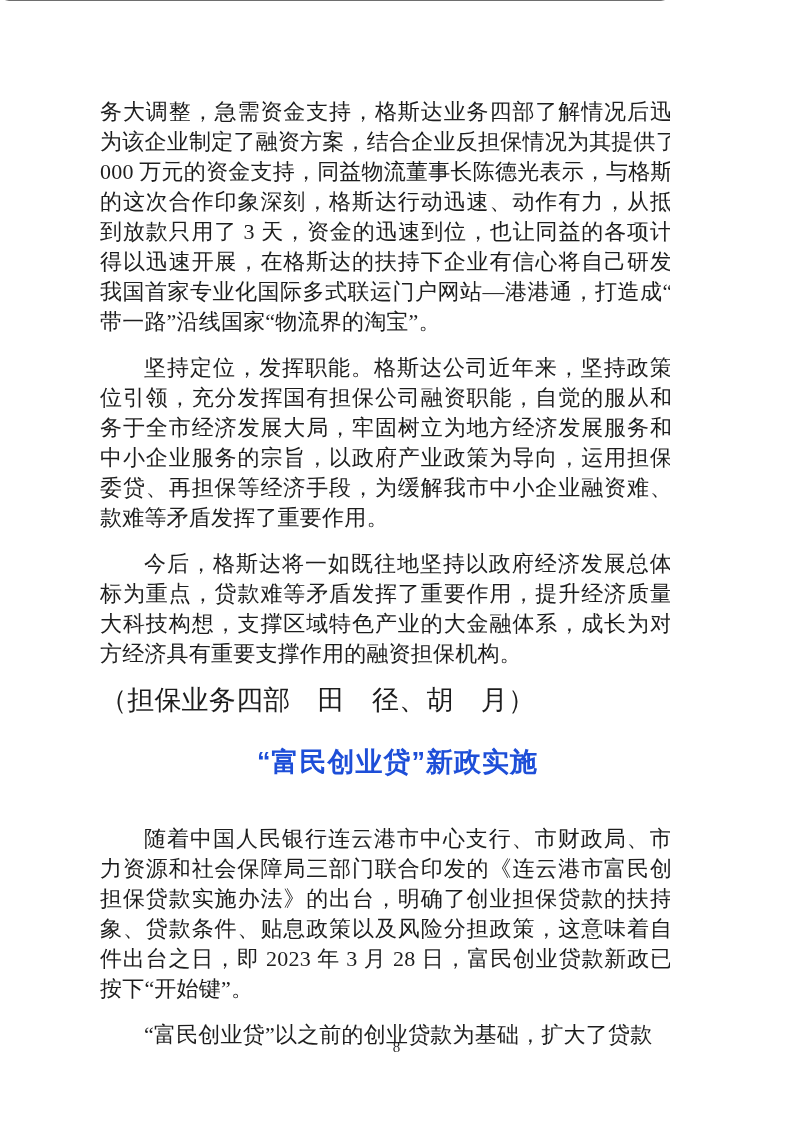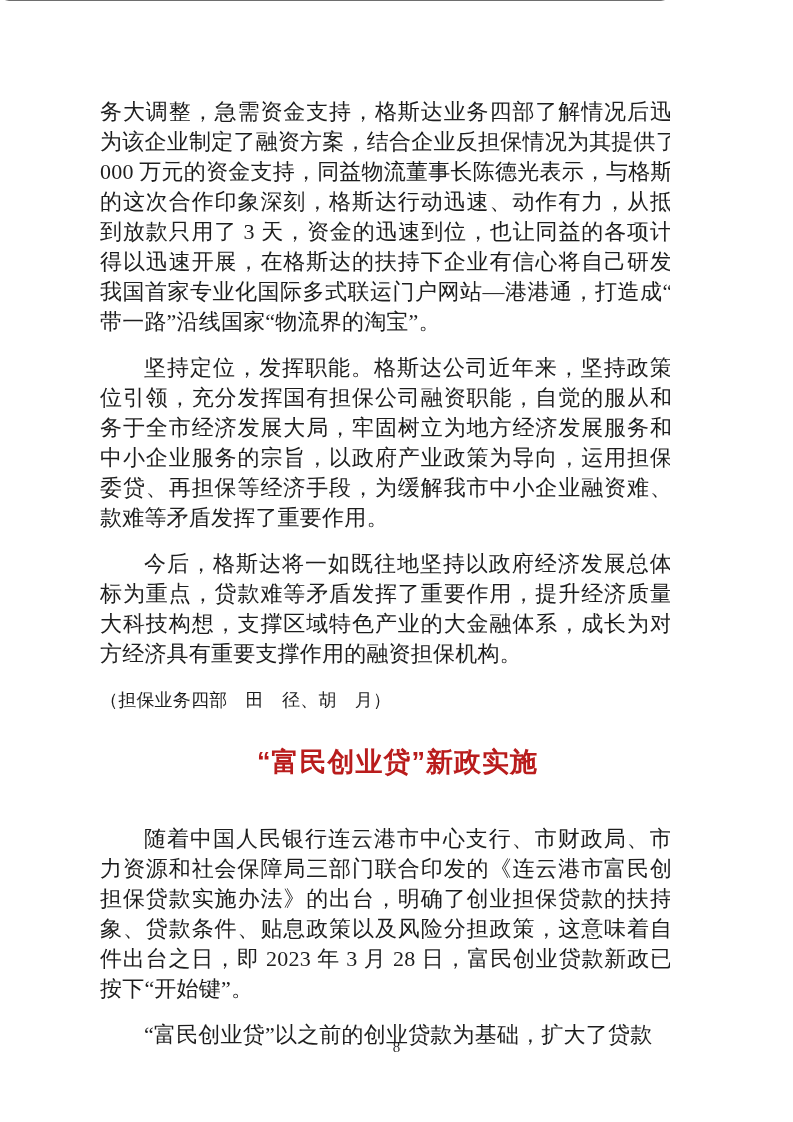--- a/index.html
+++ b/index.html
@@ -41,35 +41,35 @@
     letter-spacing: 0.2px;
   }
   .para.indent {
     text-indent: 44px;
   }
   .para + .para,
   .byline {
     margin-top: 16px;
   }
   .byline {
-    font-size: 18px;
+    font-size: 27px;
     line-height: 30px;
     text-align: right;
     padding-right: 38px;
     margin-bottom: 0;
   }
   .article-title {
     font-family: "Liberation Sans", "DejaVu Sans", sans-serif;
     font-weight: 700;
     font-size: 27px;
     line-height: 40px;
     text-align: center;
     letter-spacing: 1px;
     margin: 27px 0 42px 0;
-    color: #b91c1c;
+    color: #1d4ed8;
   }
   .page-number {
     position: absolute;
     top: 1038px;
     left: 0;
     width: 793px;
     text-align: center;
     font-size: 15px;
     line-height: 18px;
     color: #2a2a2a;

